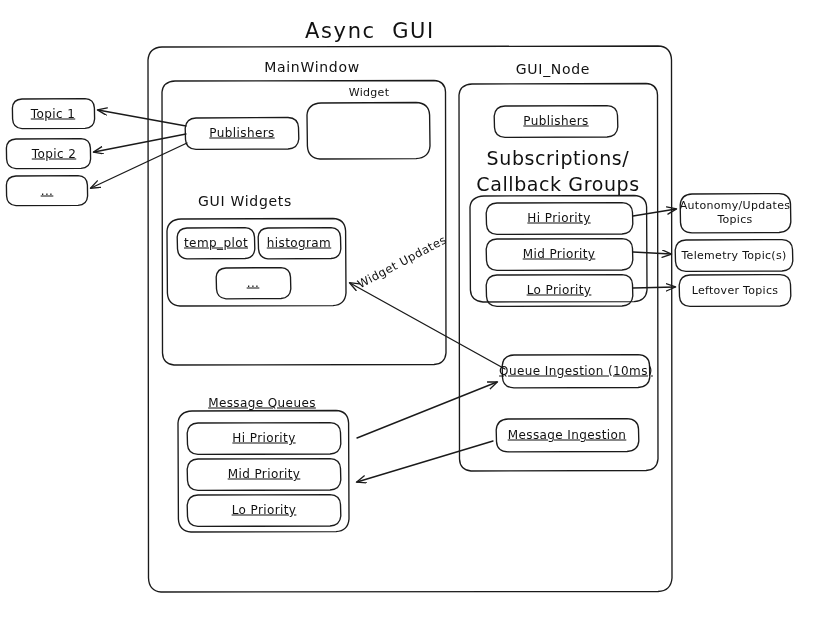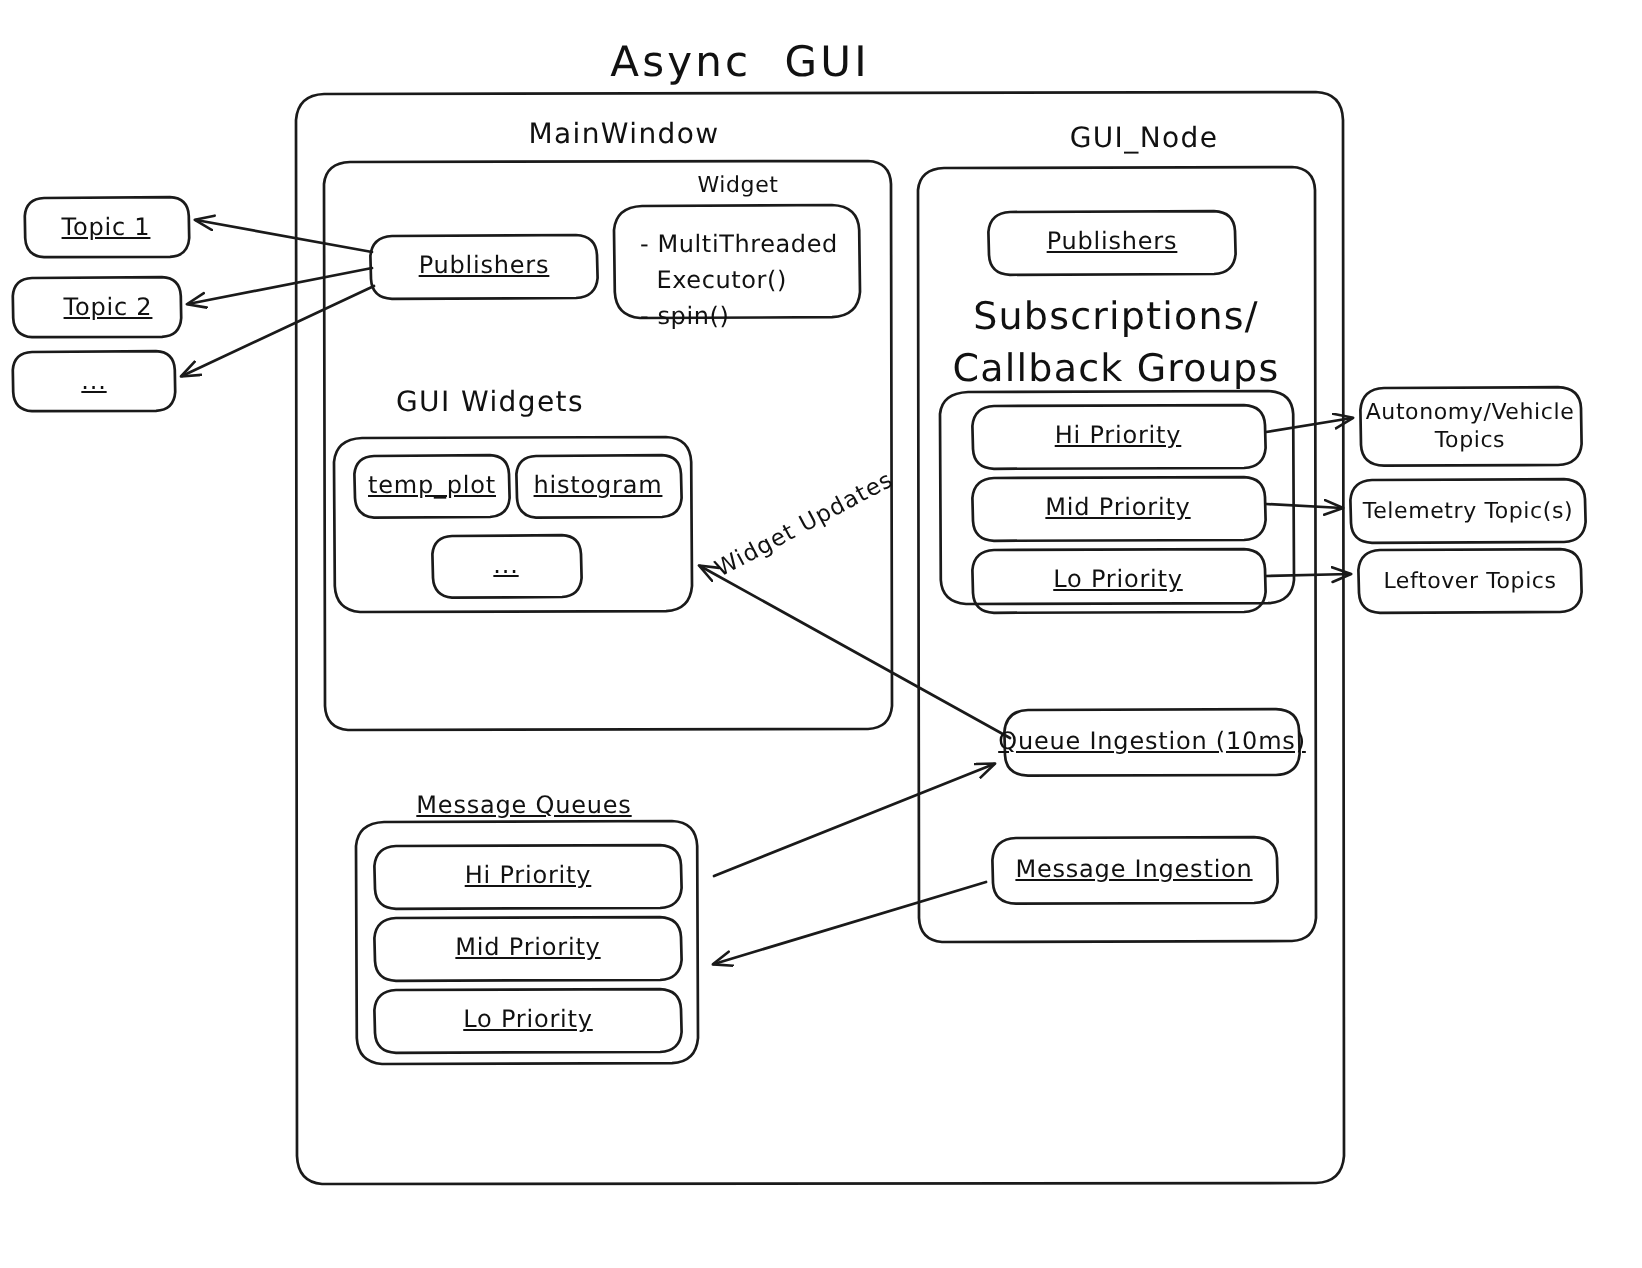--- a/index.html
+++ b/index.html
@@ -134,52 +134,49 @@
 
       <path d="M505,369 L350,283"></path>
       <path d="M357,438 L497,382"></path>
       <path d="M493,441 L357,482"></path>
     </g>
   </svg>
 
   <div class="lbl title" style="left:370px; top:31px;">Async  GUI</div>
 
   <div class="lbl grp" style="left:312px; top:68px;">MainWindow</div>
-  <div class="lbl grp" style="left:572px; top:70px;">GUI_Node</div>
+  <div class="lbl grp" style="left:553px; top:70px;">GUI_Node</div>
   <div class="lbl box-txt-sm" style="left:369px; top:93px;">Widget</div>
   <div class="lbl grp" style="left:245px; top:202px;">GUI Widgets</div>
   <div class="lbl grp-lg" style="left:558px; top:172px;">Subscriptions/
 Callback Groups</div>
   <div class="lbl box-txt" style="left:262px; top:403px;">Message Queues</div>
 
   <div class="lbl box-txt" style="left:53px; top:114px;">Topic 1</div>
   <div class="lbl box-txt" style="left:36px; top:154px;margin-left:18px;">Topic 2</div>
   <div class="lbl box-txt" style="left:47px; top:191px;">...</div>
 
   <div class="lbl box-txt" style="left:242px; top:133px;">Publishers</div>
-  <div class="lbl startup-txt" style="left:320px; top:113px;">- MultiThreaded
-  Executor()
-- spin()</div>
 
   <div class="lbl box-txt" style="left:216px; top:243px;">temp_plot</div>
   <div class="lbl box-txt" style="left:299px; top:243px;">histogram</div>
   <div class="lbl box-txt" style="left:253px; top:283px;">...</div>
 
   <div class="lbl box-txt" style="left:556px; top:121px;">Publishers</div>
   <div class="lbl box-txt" style="left:559px; top:218px;">Hi Priority</div>
   <div class="lbl box-txt" style="left:559px; top:254px;">Mid Priority</div>
   <div class="lbl box-txt" style="left:559px; top:290px;">Lo Priority</div>
 
   <div class="lbl box-txt" style="left:576px; top:371px;">Queue Ingestion (10ms)</div>
   <div class="lbl box-txt" style="left:567px; top:435px;">Message Ingestion</div>
 
   <div class="lbl box-txt" style="left:264px; top:438px;">Hi Priority</div>
   <div class="lbl box-txt" style="left:264px; top:474px;">Mid Priority</div>
   <div class="lbl box-txt" style="left:264px; top:510px;">Lo Priority</div>
 
-  <div class="lbl box-txt-sm" style="left:735px; top:213px;">Autonomy/Vehicle
+  <div class="lbl box-txt-sm" style="left:735px; top:213px;">Autonomy/Updates
 Topics</div>
   <div class="lbl box-txt-sm" style="left:734px; top:256px;">Telemetry Topic(s)</div>
   <div class="lbl box-txt-sm" style="left:735px; top:291px;">Leftover Topics</div>
 
   <div class="lbl edge-lbl" style="left:402px; top:262px;">Widget Updates</div>
 
 </div>
 
 </body></html>

